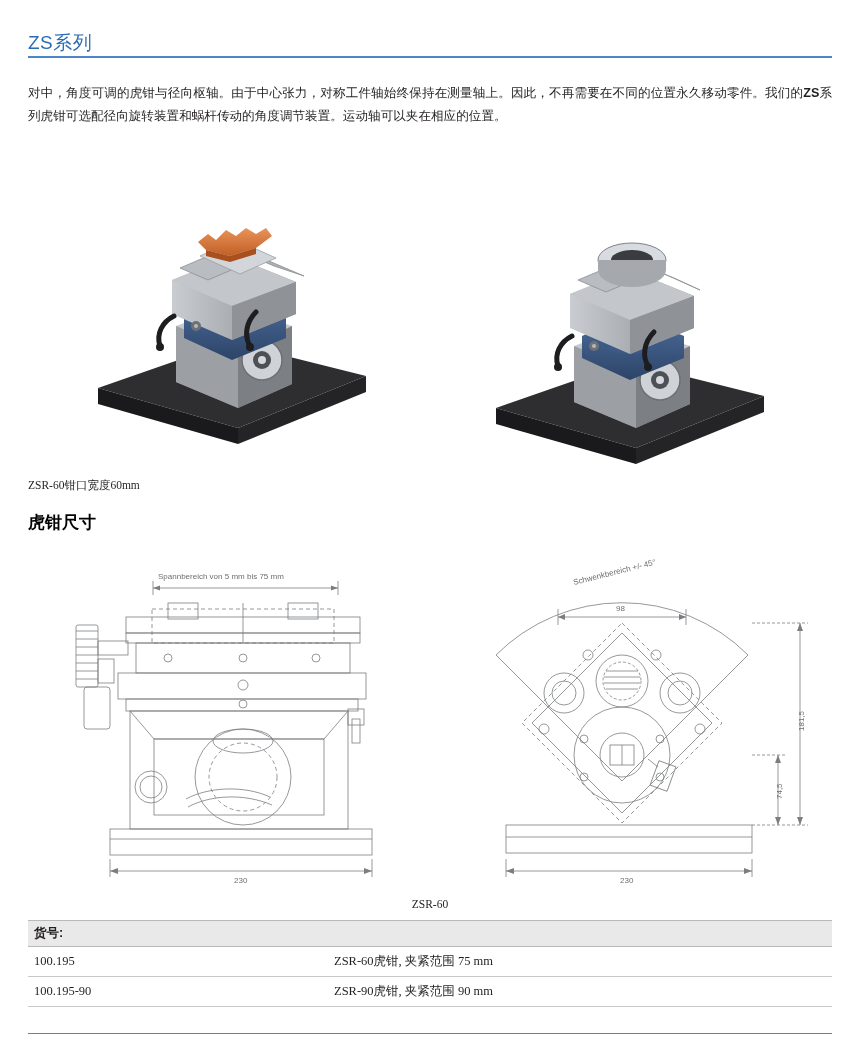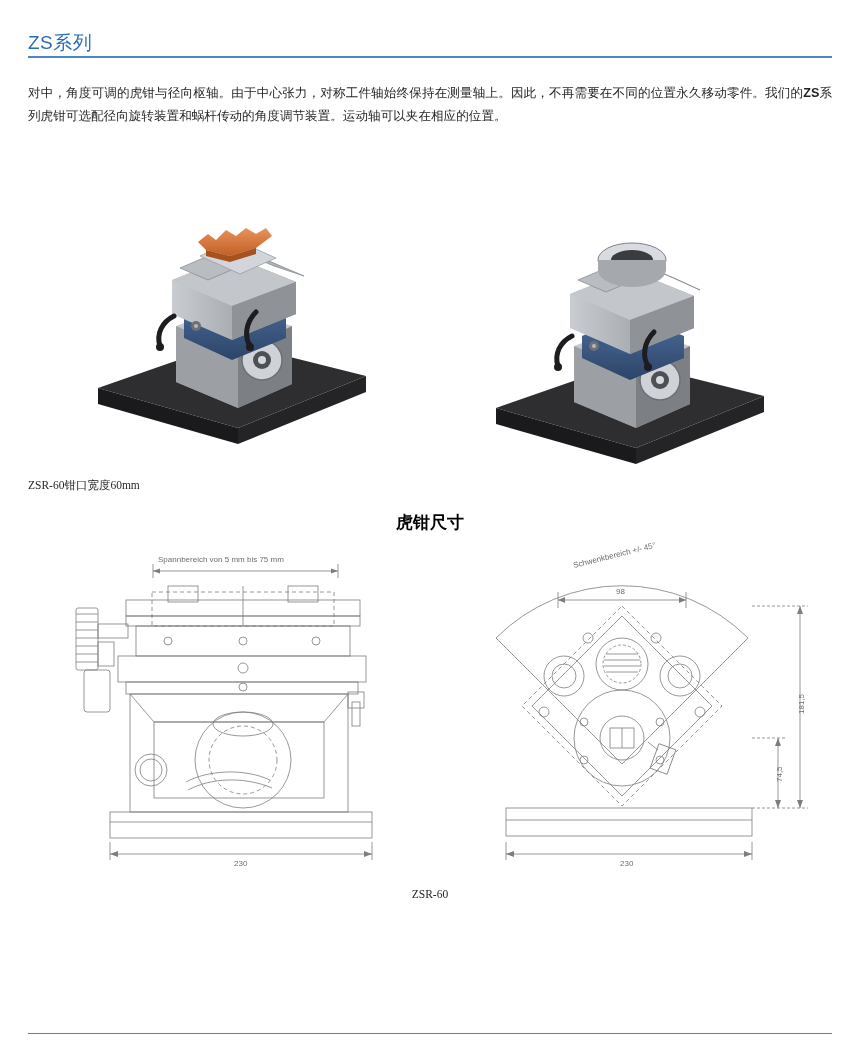--- a/index.html
+++ b/index.html
@@ -62,38 +62,37 @@
   .photo.right { left: 440px; }
 
   .photo-caption {
     font-size: 11.5px;
     color: #231f20;
     margin-top: 2px;
     font-family: "Liberation Serif", serif;
   }
 
   .section-heading {
-    text-align: center;
     font-size: 17px;
     font-weight: bold;
     margin-top: 18px;
-    margin-bottom: 8px;
+    margin-bottom: 18px;
     font-family: "Liberation Serif", serif;
     color: #000;
   }
 
   
   .drawing-row {
     position: relative;
     height: 340px;
     margin-top: 6px;
   }
   .drawing {
     position: absolute;
-    top: 0;
+    top: 7px;
   }
   .drawing.left { left: 20px; }
   .drawing.right { left: 420px; }
 
   .drawing-caption {
     text-align: center;
     font-size: 11.5px;
     color: #231f20;
     margin-top: 6px;
     font-family: "Liberation Serif", serif;
@@ -393,15 +392,32 @@
         <text x="168" y="52" font-family="Liberation Sans, sans-serif" font-size="8" fill="#6c6e71">98</text>
         <text x="356" y="172" font-family="Liberation Sans, sans-serif" font-size="8" fill="#6c6e71" transform="rotate(-90 356 172)">181,5</text>
         <text x="334" y="240" font-family="Liberation Sans, sans-serif" font-size="8" fill="#6c6e71" transform="rotate(-90 334 240)">74,5</text>
         <text x="172" y="324" font-family="Liberation Sans, sans-serif" font-size="8" fill="#6c6e71">230</text>
       </svg>
     </div>
   </div>
 
   <div class="drawing-caption">ZSR-60</div>
 
+  <table class="parts-table">
+    <thead>
+      <tr>
+        <th colspan="2">货号:</th>
+      </tr>
+    </thead>
+    <tbody>
+      <tr>
+        <td class="col-code">100.195</td>
+        <td><b>ZSR-60</b><span>虎钳, 夹紧范围 75 mm</span></td>
+      </tr>
+      <tr>
+        <td class="col-code">100.195-90</td>
+        <td><b>ZSR-90</b><span>虎钳, 夹紧范围 90 mm</span></td>
+      </tr>
+    </tbody>
+  </table>
 
   <div class="footer-rule"></div>
 </div>
 
 </body></html>

